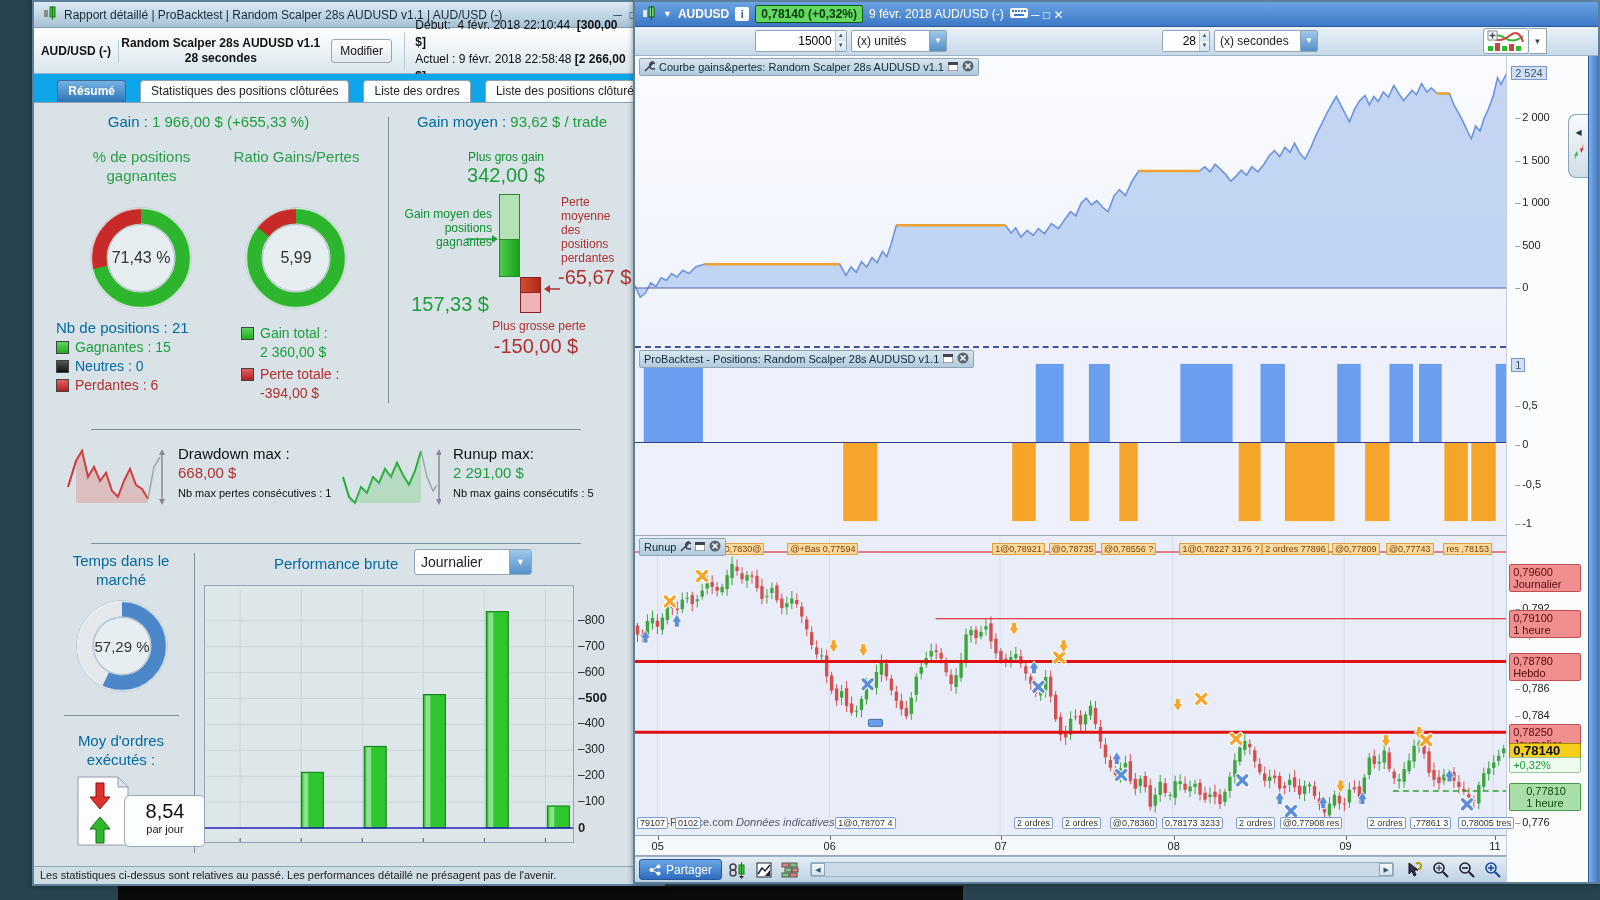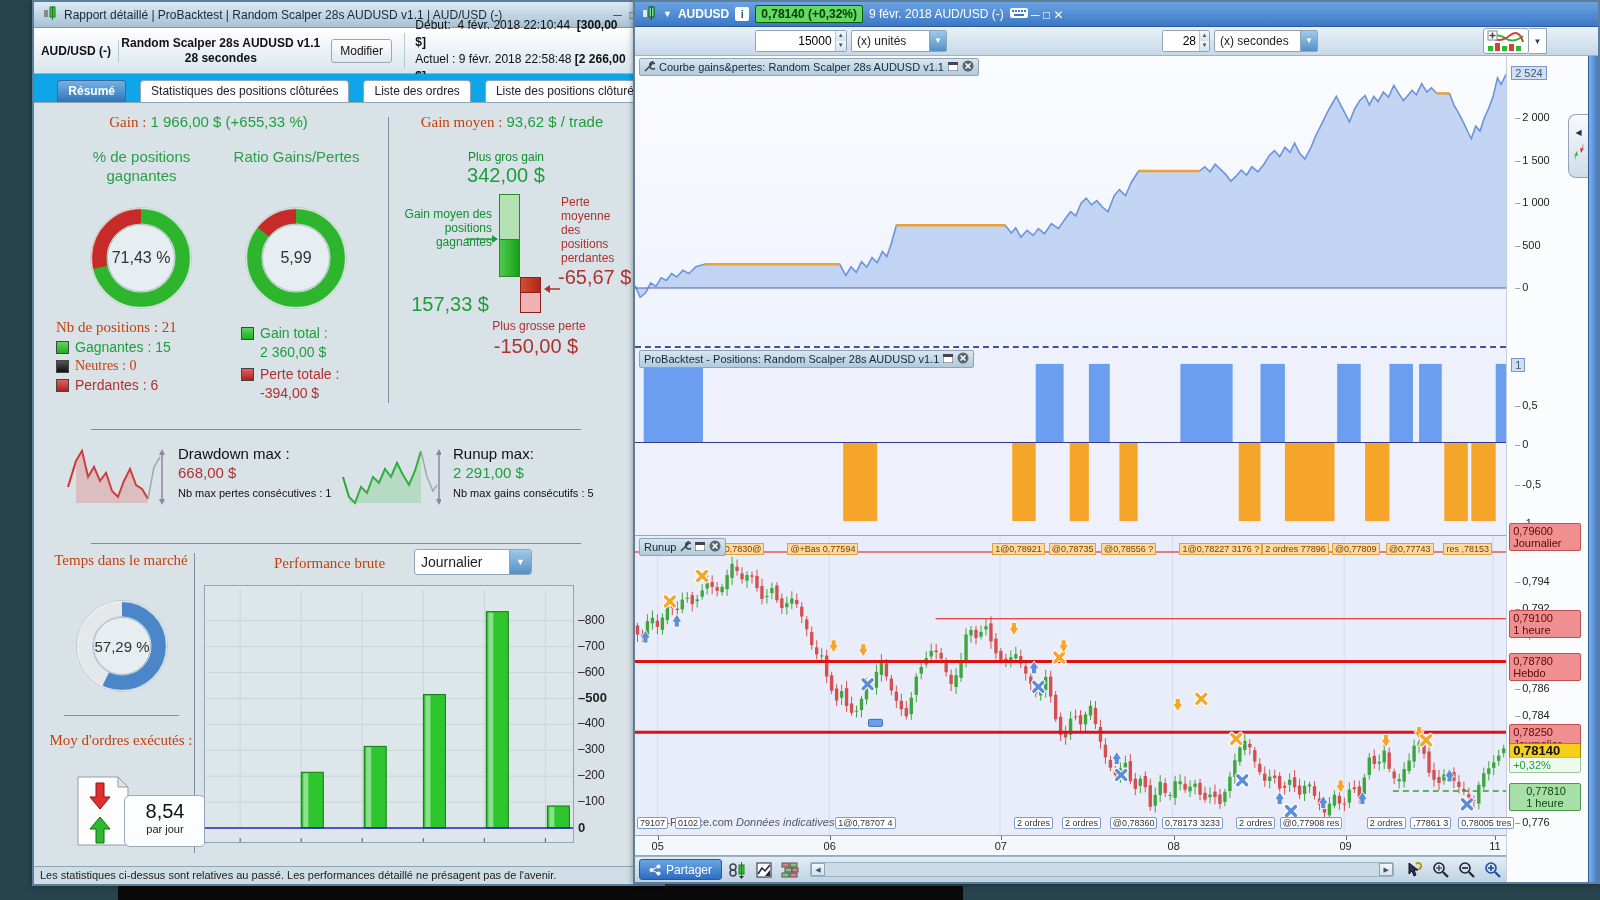--- a/index.html
+++ b/index.html
@@ -40,21 +40,21 @@
     border:1px solid #8fa4b4; font-size:8px; color:#35576e; text-align:center; line-height:14px; }
   .sb-thumb { position:absolute; left:1px; width:13px; background:linear-gradient(90deg,#eef5f9,#c4d8e4);
     border:1px solid #8fa4b4; border-radius:2px; }
   .rw-disclaimer { height:18px; background:#cfdde4; border-top:1px solid #8fa4b4; font-size:11px;
     color:#222; padding:2px 6px; }
 
   .abs { position:absolute; }
   .grn { color:#1d9e3c; }
   .dgrn { color:#0f8f2f; }
   .red { color:#b03030; }
-  .blk { color:#c2410c;font-family:Liberation Serif, serif; }
+  .blk { color:#0369a1; }
   .center { text-align:center; }
   .statline { font-size:15px; }
   .statline .val { color:#1d9e3c; }
   .coltitle { font-size:15px; color:#2a9e48; line-height:19px; }
   .legend-row { display:flex; align-items:center; gap:6px; font-size:14px; margin-bottom:3px; }
   .sq { width:13px; height:13px; border:1px solid #444; flex:0 0 13px; }
   .sq.g { background:linear-gradient(#5fd45f,#1faf1f); }
   .sq.k { background:linear-gradient(#555,#111); }
   .sq.r { background:linear-gradient(#e06060,#b02020); }
   .donut-wrap { position:absolute; }
@@ -1086,21 +1086,21 @@
           <div class="axis-tick" style="top: 342.5px;">0,5</div>
           <div class="axis-tick" style="top: 382px;">0</div>
           <div class="axis-tick" style="top: 421.5px;">-0,5</div>
           <div class="axis-tick" style="top: 461px;">-1</div>
           <div class="axis-tick" style="top: 518.857px;">0,794</div>
           <div class="axis-tick" style="top: 545.643px;">0,792</div>
           <div class="axis-tick" style="top: 572.429px;">0,79</div>
           <div class="axis-tick" style="top: 626px;">0,786</div>
           <div class="axis-tick" style="top: 652.786px;">0,784</div>
           <div class="axis-tick" style="top: 759.929px;">0,776</div>
-          <div class="pricebox pb-res" style="top: 467px;">0,79600<div>Journalier</div></div>
+          <div class="pricebox pb-res" style="top: 508px;">0,79600<div>Journalier</div></div>
           <div class="pricebox pb-res" style="top: 554.036px;">0,79100<div>1 heure</div></div>
           <div class="pricebox pb-res" style="top: 596.893px;">0,78780<div>Hebdo</div></div>
           <div class="pricebox pb-res" style="top: 667.875px;">0,78250<div>Journalier</div></div>
           <div class="pricebox pb-cur" style="top: 686.607px;">0,78140</div>
           <div class="pricebox pb-pct" style="top: 701.339px;">+0,32%</div>
           <div class="pricebox pb-sup" style="top: 726.804px; padding-left: 16px;">0,77810<div>1 heure</div></div>
         </div>
       <div class="cw-bluestrip"></div>
       <div class="collapse-tab">
         <span style="font-size:8px;color:#234">◀</span>

